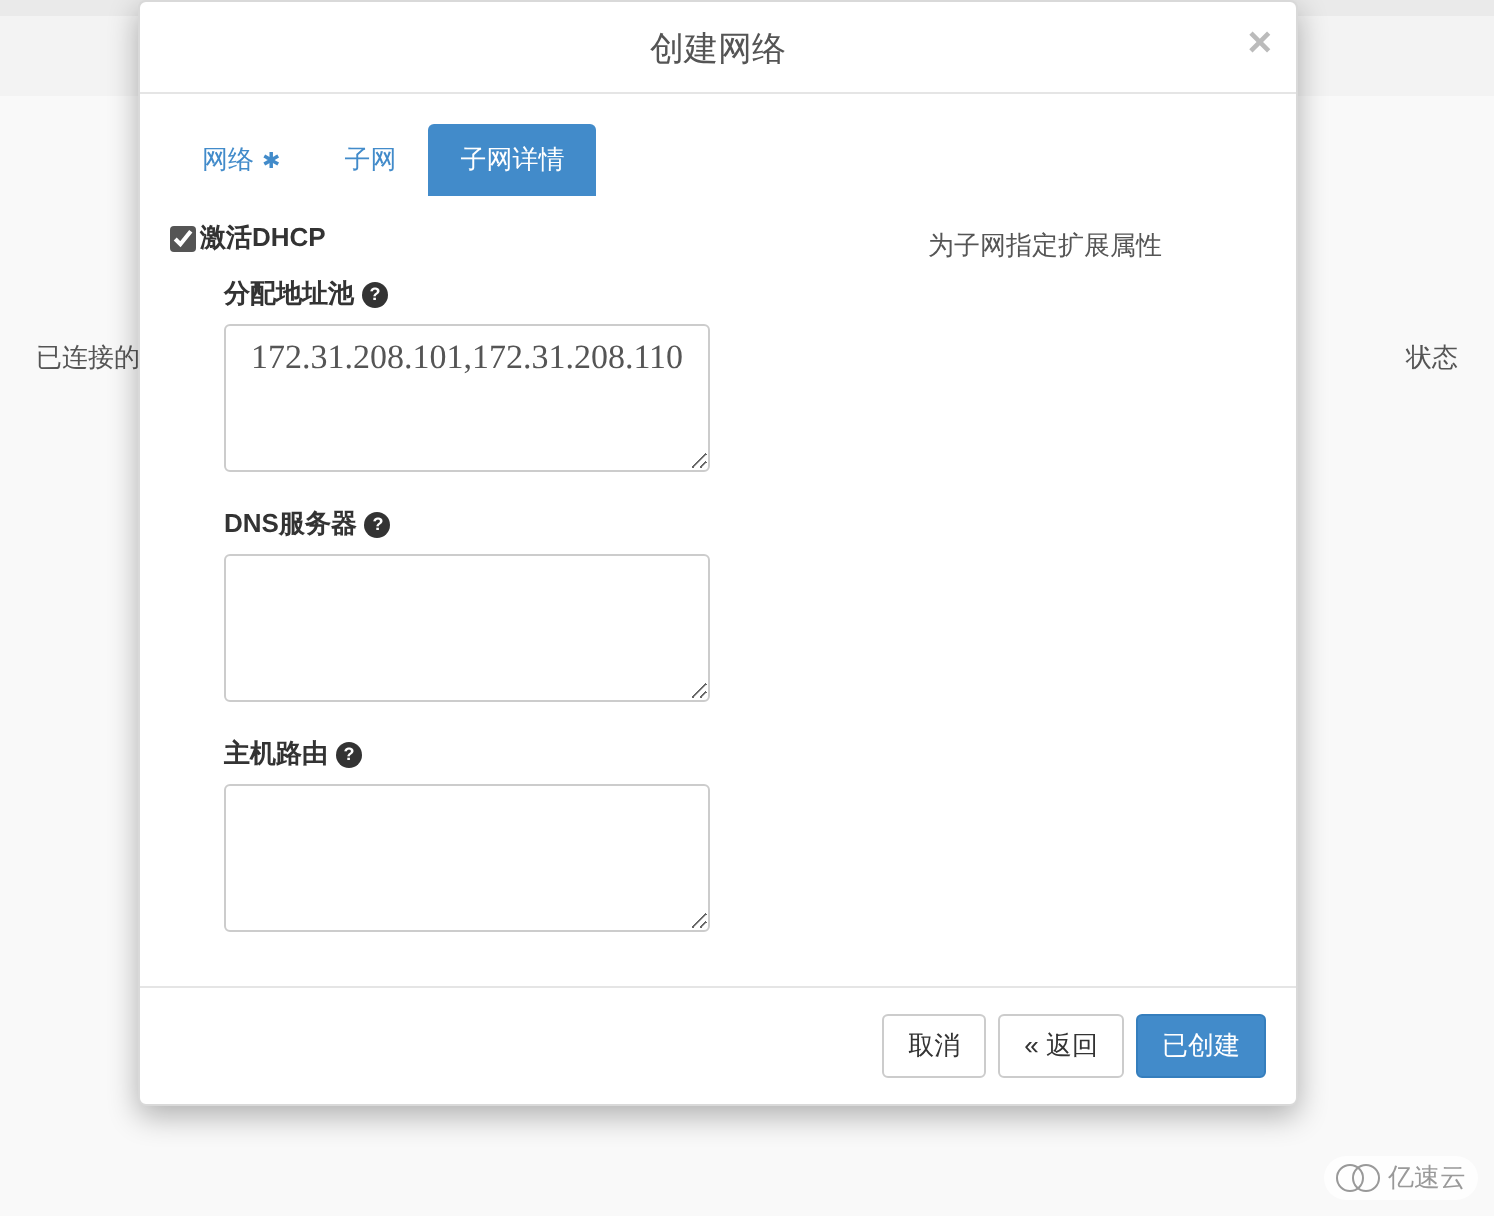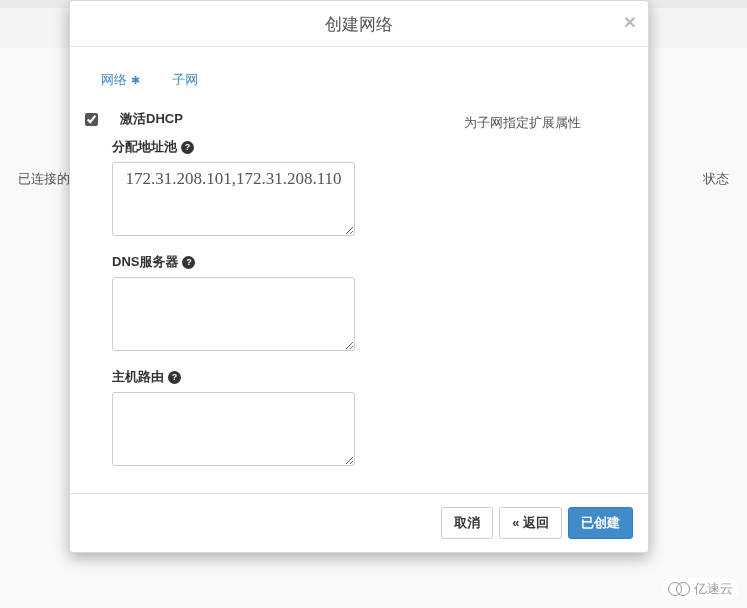--- a/index.html
+++ b/index.html
@@ -107,21 +107,21 @@
     .right-col {
       flex: 1;
       padding-top: 4px;
       color: #555;
       font-size: 13px;
       margin-left: 37px;
     }
     .checkbox-row {
       display: flex;
       align-items: center;
-      gap: 22px;
+      gap: 2px;
       margin-bottom: 10px;
       font-weight: bold;
       font-size: 13px;
     }
     .checkbox-row input {
       accent-color: #555;
       width: 13px;
       height: 13px;
     }
     .form-group {
@@ -171,21 +171,20 @@
       padding: 6px 12px;
       font-size: 13px;
       border-radius: 3px;
       cursor: pointer;
       border: 1px solid #ccc;
       background: #fff;
       color: #333;
       display: inline-flex;
       align-items: center;
       gap: 4px;
-      font-weight: bold;
     }
     .btn-primary {
       background: #428bca;
       border-color: #357ebd;
       color: #ffffff;
     }
     .watermark {
       position: absolute;
       right: 8px;
       bottom: 8px;
@@ -232,20 +231,23 @@
   </div>
   <div class="modal-body">
     <div class="tabs">
       <div class="tab">
         <span>网络</span>
         <span class="req">✱</span>
       </div>
       <div class="tab">
         <span>子网</span>
       </div>
+      <div class="tab active">
+        <span>子网详情</span>
+      </div>
     </div>
 
     <div class="form-area">
       <div class="left-col">
         <label class="checkbox-row">
           <input type="checkbox" checked="" style="">
           <span>激活DHCP</span>
         </label>
 
         <div class="form-group">

